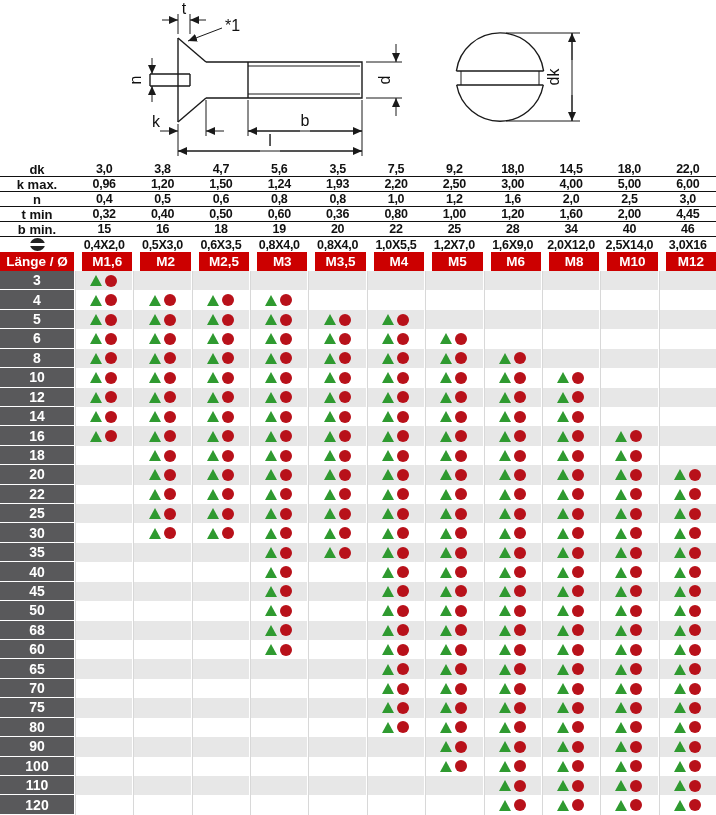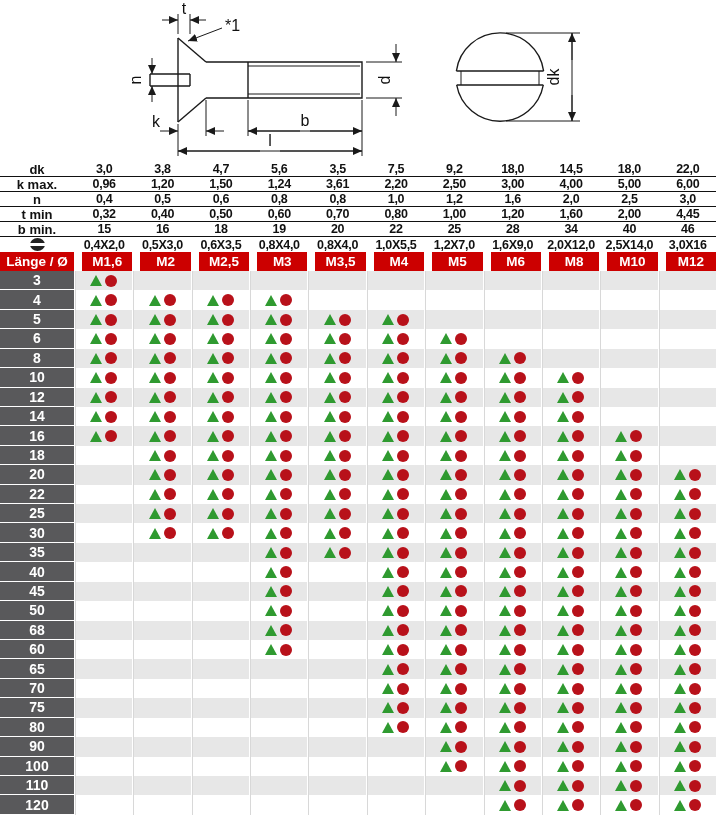--- a/index.html
+++ b/index.html
@@ -140,21 +140,21 @@
         <div class="spec-cell">14,5</div>
         <div class="spec-cell">18,0</div>
         <div class="spec-cell">22,0</div>
       </div>
       <div class="row spec-row lined">
         <div class="spec-label">k max.</div>
         <div class="spec-cell">0,96</div>
         <div class="spec-cell">1,20</div>
         <div class="spec-cell">1,50</div>
         <div class="spec-cell">1,24</div>
-        <div class="spec-cell">3,61</div>
+        <div class="spec-cell">1,93</div>
         <div class="spec-cell">2,20</div>
         <div class="spec-cell">2,50</div>
         <div class="spec-cell">3,00</div>
         <div class="spec-cell">4,00</div>
         <div class="spec-cell">5,00</div>
         <div class="spec-cell">6,00</div>
       </div>
       <div class="row spec-row lined">
         <div class="spec-label">n</div>
         <div class="spec-cell">0,4</div>
@@ -168,21 +168,21 @@
         <div class="spec-cell">2,0</div>
         <div class="spec-cell">2,5</div>
         <div class="spec-cell">3,0</div>
       </div>
       <div class="row spec-row lined">
         <div class="spec-label">t min</div>
         <div class="spec-cell">0,32</div>
         <div class="spec-cell">0,40</div>
         <div class="spec-cell">0,50</div>
         <div class="spec-cell">0,60</div>
-        <div class="spec-cell">0,70</div>
+        <div class="spec-cell">0,36</div>
         <div class="spec-cell">0,80</div>
         <div class="spec-cell">1,00</div>
         <div class="spec-cell">1,20</div>
         <div class="spec-cell">1,60</div>
         <div class="spec-cell">2,00</div>
         <div class="spec-cell">4,45</div>
       </div>
       <div class="row spec-row lined">
         <div class="spec-label">b min.</div>
         <div class="spec-cell">15</div>

